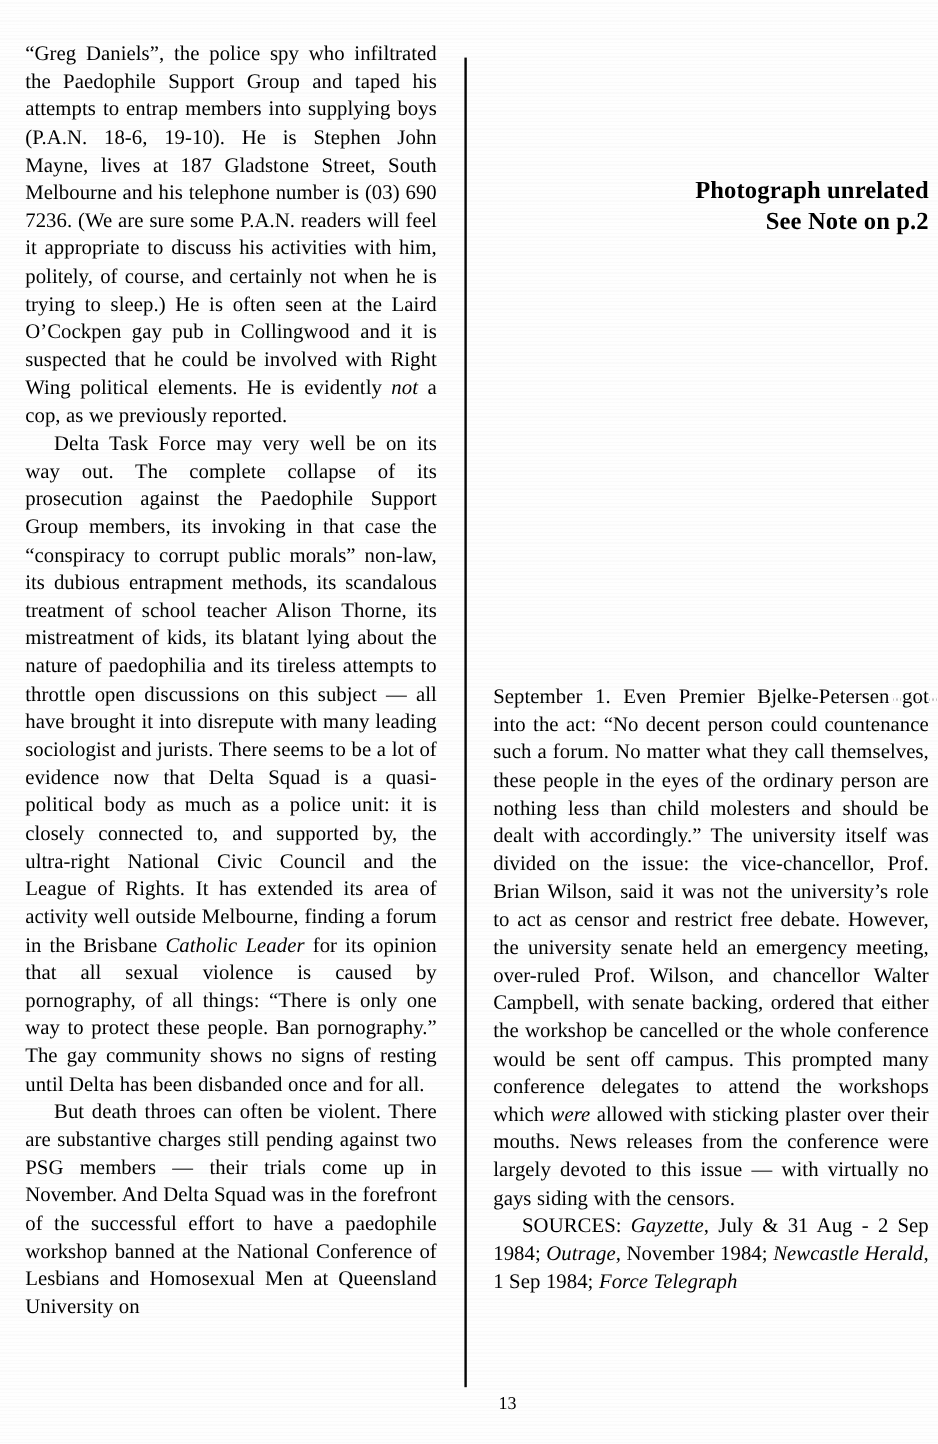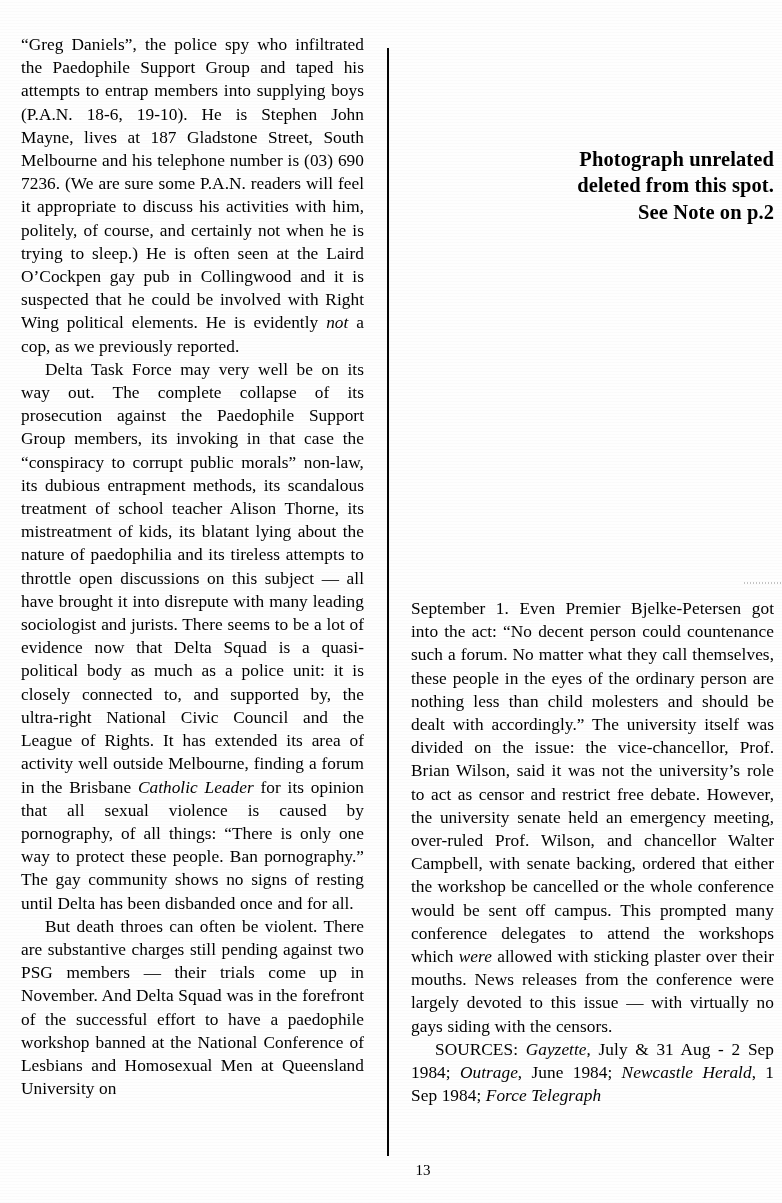--- a/index.html
+++ b/index.html
@@ -53,21 +53,21 @@
     position: absolute;
     text-align: justify;
     text-justify: inter-word;
     font-size: 17.3px;
     line-height: 23.2px;
     letter-spacing: 0.05px;
     word-spacing: 0.2px;
     hyphens: none;
   }
   .col-left  { left: 21px;  top: 33px;  width: 343px; }
-  .col-right { left: 411px; top: 597px; width: 363px; }
+  .col-right { left: 411px; top: 569px; width: 363px; }
 
   .col p { margin: 0; }
   .col p + p { text-indent: 24px; }
 
   
   .col p { text-align-last: left; }
 
   i, em { }
 
   
@@ -109,31 +109,30 @@
 </head>
 <body>
 
 <div class="page">
 
   <div class="col-rule"></div>
   <div class="scan-artifact"></div>
 
   <div class="photo-note">
     <div>Photograph unrelated</div>
-    <div>deleted from this spot.</div>
     <div>See Note on p.2</div>
   </div>
 
   <div class="col col-left">
     <p><span>“Greg Daniels”, the police spy who infiltrated the Paedophile Support Group and taped his attempts to entrap members into supplying boys (P.A.N. 18-6, 19-10). He is Stephen John Mayne, lives at 187 Gladstone Street, South Melbourne and his telephone number is (03) 690 7236. (We are sure some P.A.N. readers will feel it appropriate to discuss his activities with him, politely, of course, and certainly not when he is trying to sleep.) He is often seen at the Laird O’Cockpen gay pub in Collingwood and it is suspected that he could be involved with Right Wing political elements. He is evidently </span><i>not</i><span> a cop, as we previously reported.</span></p>
     <p><span>Delta Task Force may very well be on its way out. The complete collapse of its prosecution against the Paedophile Support Group members, its invoking in that case the “conspiracy to corrupt public morals” non-law, its dubious entrapment methods, its scandalous treatment of school teacher Alison Thorne, its mistreatment of kids, its blatant lying about the nature of paedophilia and its tireless attempts to throttle open discussions on this subject — all have brought it into disrepute with many leading sociologist and jurists. There seems to be a lot of evidence now that Delta Squad is a quasi-political body as much as a police unit: it is closely connected to, and supported by, the ultra-right National Civic Council and the League of Rights. It has extended its area of activity well outside Melbourne, finding a forum in the Brisbane </span><i>Catholic Leader</i><span> for its opinion that all sexual violence is caused by pornography, of all things: “There is only one way to protect these people. Ban pornography.” The gay community shows no signs of resting until Delta has been disbanded once and for all.</span></p>
     <p><span>But death throes can often be violent. There are substantive charges still pending against two PSG members — their trials come up in November. And Delta Squad was in the forefront of the successful effort to have a paedophile workshop banned at the National Conference of Lesbians and Homosexual Men at Queensland University on</span></p>
   </div>
 
   <div class="col col-right">
     <p><span>September 1. Even Premier Bjelke-Petersen got into the act: “No decent person could countenance such a forum. No matter what they call themselves, these people in the eyes of the ordinary person are nothing less than child molesters and should be dealt with accordingly.” The university itself was divided on the issue: the vice-chancellor, Prof. Brian Wilson, said it was not the university’s role to act as censor and restrict free debate. However, the university senate held an emergency meeting, over-ruled Prof. Wilson, and chancellor Walter Campbell, with senate backing, ordered that either the workshop be cancelled or the whole conference would be sent off campus. This prompted many conference delegates to attend the workshops which </span><i>were</i><span> allowed with sticking plaster over their mouths. News releases from the conference were largely devoted to this issue — with virtually no gays siding with the censors.</span></p>
-    <p><span>SOURCES: </span><i>Gayzette</i><span>, July &amp; 31 Aug - 2 Sep 1984; </span><i>Outrage</i><span>, June 1984; </span><i>Newcastle Herald</i><span>, 1 Sep 1984; </span><i>Force Telegraph</i></p>
+    <p><span>SOURCES: </span><i>Gayzette</i><span>, July &amp; 31 Aug - 2 Sep 1984; </span><i>Outrage</i><span>, November 1984; </span><i>Newcastle Herald</i><span>, 1 Sep 1984; </span><i>Force Telegraph</i></p>
   </div>
 
   <div class="folio">13</div>
 
   <div class="grain"></div>
 </div>
 
 </body></html>

